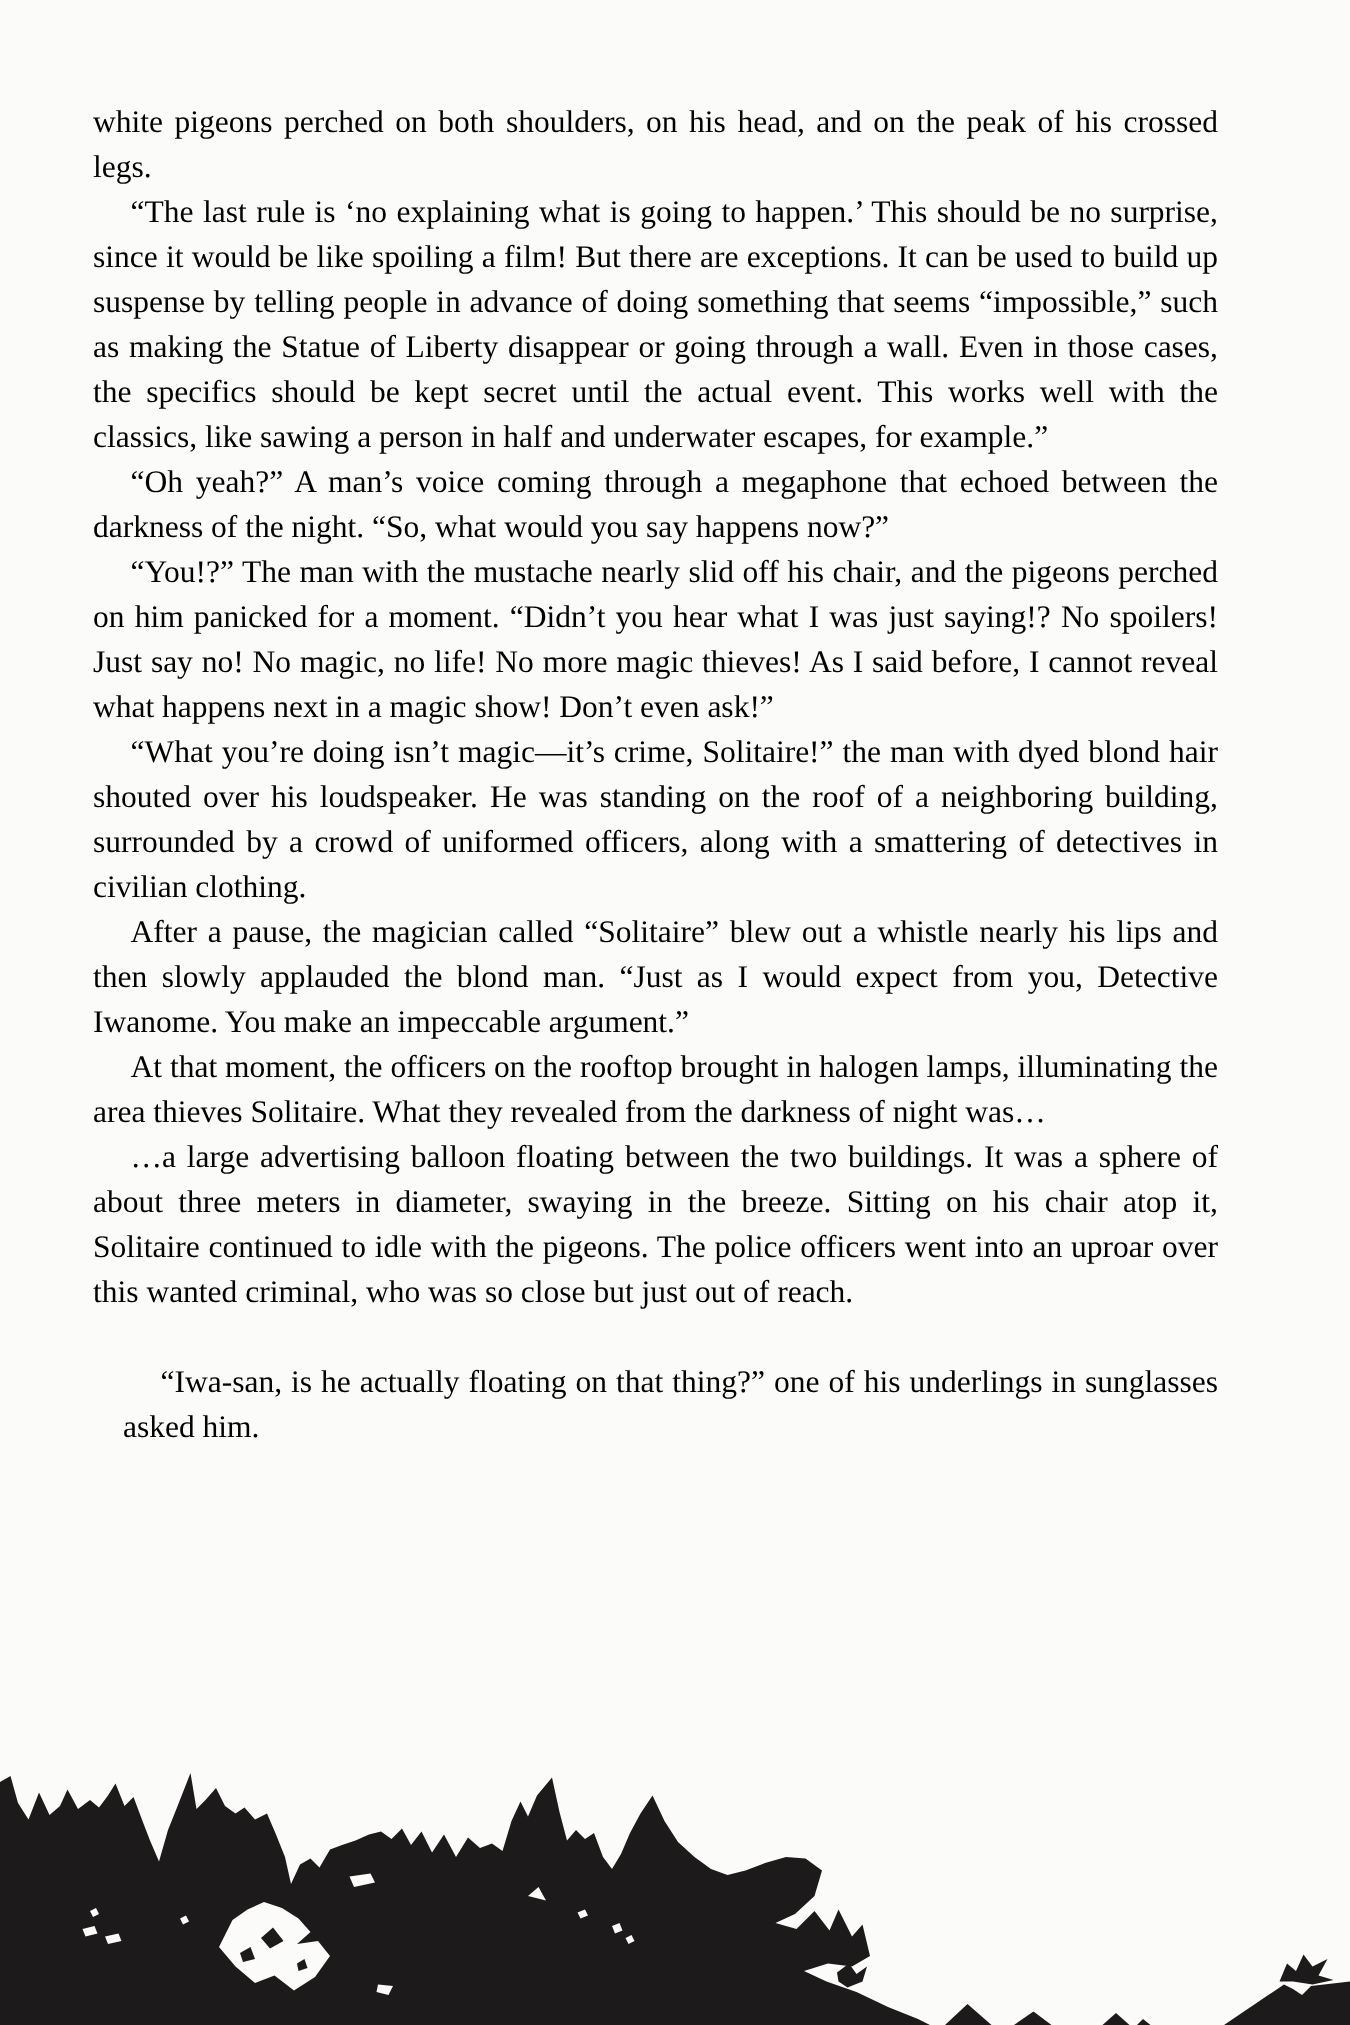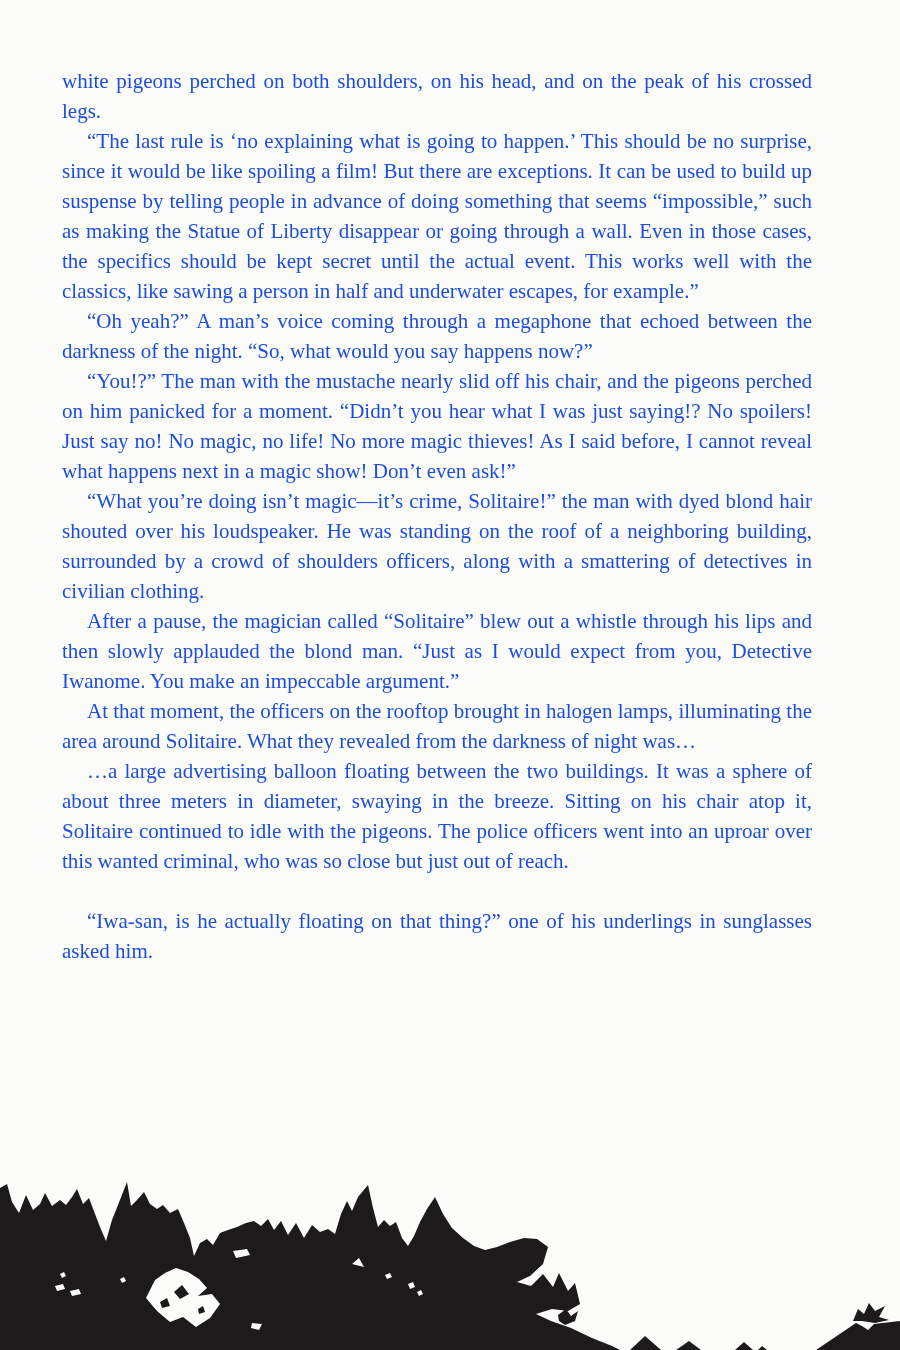--- a/index.html
+++ b/index.html
@@ -11,56 +11,56 @@
     margin: 0 auto;
     background: #fbfbf9;
     overflow: hidden;
     font-family: "Liberation Serif", "DejaVu Serif", serif;
   }
   .text-block {
     position: absolute;
     left: 62px;
     top: 66px;
     width: 750px;
-    color: #1d4ed8;
+    color: #000000;
     font-size: 21px;
     line-height: 30px;
     text-align: justify;
     text-rendering: optimizeLegibility;
   }
   .text-block p {
     margin: 0;
     padding: 0;
     text-indent: 25px;
   }
   .text-block p.noindent { text-indent: 0; }
-  .text-block p.scene-break { margin-top: 30px; }
+  .text-block p.scene-break { margin-top: 30px; margin-left: 20px; }
   .art {
     position: absolute;
     left: 0;
     bottom: 0;
     width: 900px;
     height: 170px;
     display: block;
     z-index: 2;
   }
 </style>
 </head>
 <body>
 
 <div class="page">
 
   <div class="text-block">
     <p class="noindent">white pigeons perched on both shoulders, on his head, and on the peak of his crossed legs.</p>
     <p>“The last rule is ‘no explaining what is going to happen.’ This should be no surprise, since it would be like spoiling a film! But there are exceptions. It can be used to build up suspense by telling people in advance of doing something that seems “impossible,” such as making the Statue of Liberty disappear or going through a wall. Even in those cases, the specifics should be kept secret until the actual event. This works well with the classics, like sawing a person in half and underwater escapes, for example.”</p>
     <p>“Oh yeah?” A man’s voice coming through a megaphone that echoed between the darkness of the night. “So, what would you say happens now?”</p>
     <p>“You!?” The man with the mustache nearly slid off his chair, and the pigeons perched on him panicked for a moment. “Didn’t you hear what I was just saying!? No spoilers! Just say no! No magic, no life! No more magic thieves! As I said before, I cannot reveal what happens next in a magic show! Don’t even ask!”</p>
-    <p>“What you’re doing isn’t magic—it’s crime, Solitaire!” the man with dyed blond hair shouted over his loudspeaker. He was standing on the roof of a neighboring building, surrounded by a crowd of shoulders officers, along with a smattering of detectives in civilian clothing.</p>
-    <p>After a pause, the magician called “Solitaire” blew out a whistle through his lips and then slowly applauded the blond man. “Just as I would expect from you, Detective Iwanome. You make an impeccable argument.”</p>
-    <p>At that moment, the officers on the rooftop brought in halogen lamps, illuminating the area around Solitaire. What they revealed from the darkness of night was…</p>
+    <p>“What you’re doing isn’t magic—it’s crime, Solitaire!” the man with dyed blond hair shouted over his loudspeaker. He was standing on the roof of a neighboring building, surrounded by a crowd of uniformed officers, along with a smattering of detectives in civilian clothing.</p>
+    <p>After a pause, the magician called “Solitaire” blew out a whistle nearly his lips and then slowly applauded the blond man. “Just as I would expect from you, Detective Iwanome. You make an impeccable argument.”</p>
+    <p>At that moment, the officers on the rooftop brought in halogen lamps, illuminating the area thieves Solitaire. What they revealed from the darkness of night was…</p>
     <p>…a large advertising balloon floating between the two buildings. It was a sphere of about three meters in diameter, swaying in the breeze. Sitting on his chair atop it, Solitaire continued to idle with the pigeons. The police officers went into an uproar over this wanted criminal, who was so close but just out of reach.</p>
     <p class="scene-break">“Iwa-san, is he actually floating on that thing?” one of his underlings in sunglasses asked him.</p>
   </div>
 
   <svg class="art" viewBox="0 0 900 170" preserveAspectRatio="none" aria-hidden="true">
 
     <g fill="#1d1a1b">
       <polygon points="0,8 7,4 12,22 19,33 26,15 33,30 40,24 45,13 52,26 60,20 66,25 72,17 77,9 83,24 89,18 95,34 100,47 106,61 112,40 118,25 127,2 131,26 137,20 144,12 150,24 157,29 163,25 170,33 178,29 184,43 190,58 194,76 200,63 207,59 213,65 220,53 228,50 237,47 246,43 254,41 261,46 268,39 274,50 281,41 288,55 296,43 304,58 312,45 320,52 328,49 335,54 341,34 347,21 352,31 358,17 368,5 373,28 378,47 384,40 390,46 396,42 402,58 408,66 414,56 420,42 427,29 435,17 443,34 452,48 463,58 474,66 485,70 497,67 510,62 524,58 537,59 548,67 543,84 530,96 517,102 531,106 543,94 553,107 559,93 568,111 575,103 580,124 568,131 552,129 536,134 551,141 571,148 592,158 612,166 620,170 0,170"></polygon>
       <polygon points="558,135 566,129 571,136 578,131 575,141 565,145 559,141"></polygon>
       <polygon points="630,170 645,156 661,170"></polygon>

